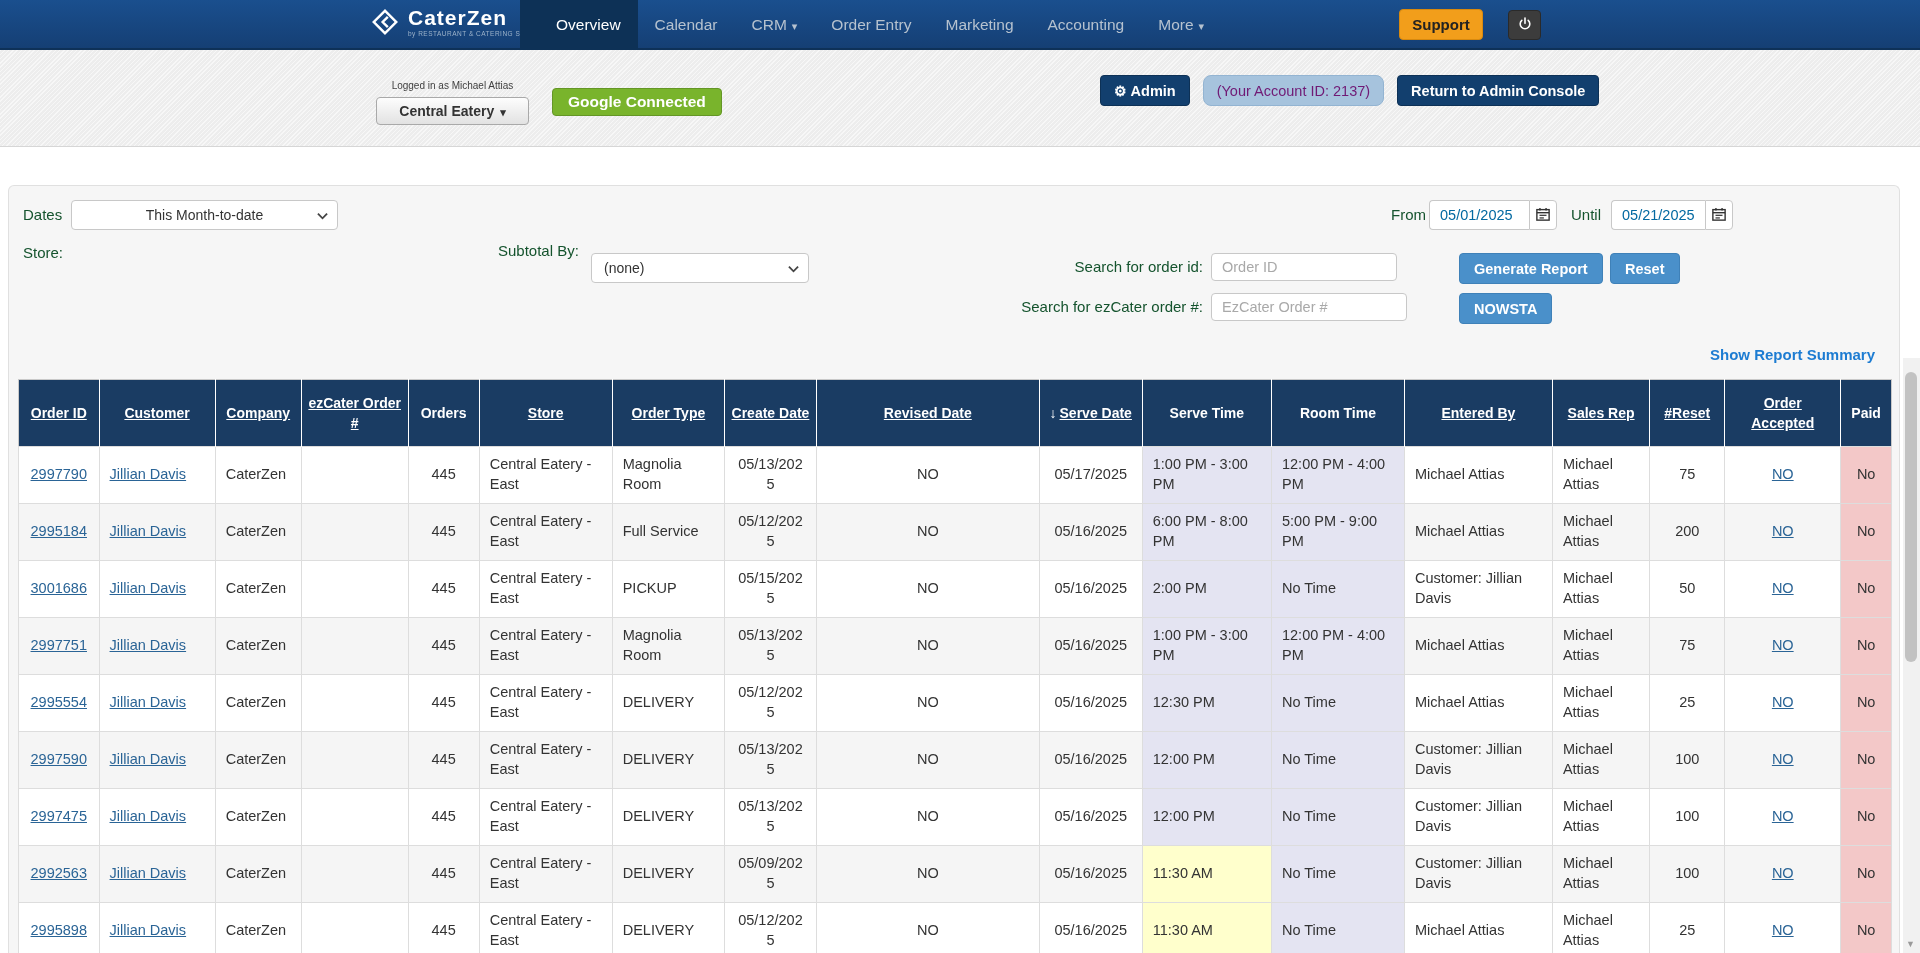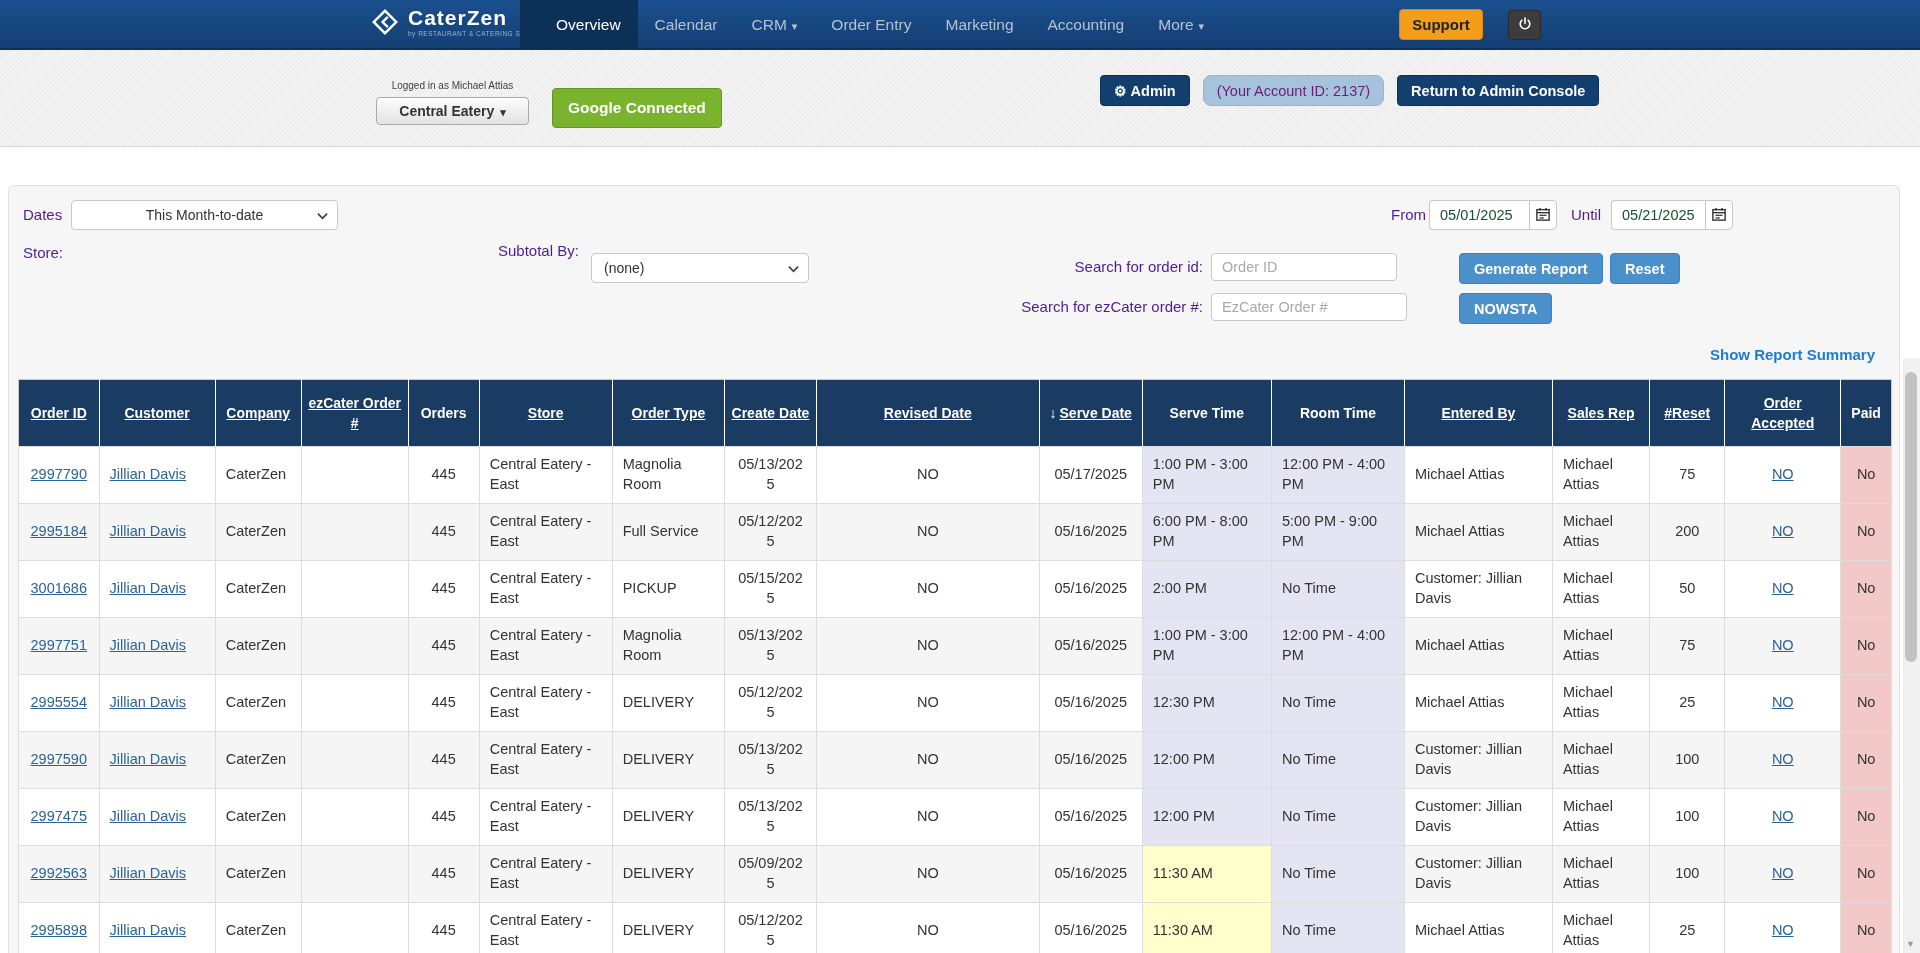--- a/index.html
+++ b/index.html
@@ -28,44 +28,44 @@
   
   .subheader { position:absolute; left:0; top:50px; width:100%; height:97px;
     background-color:#ededed;
     background-image:repeating-linear-gradient(135deg, rgba(255,255,255,.55) 0 1px, rgba(0,0,0,0) 1px 3px);
     border-bottom:1px solid #d6d6d6; }
   .login-block { position:absolute; left:360px; top:30px; width:185px; text-align:center; }
   .logged-in { font-size:10px; color:#3f3f3f; }
   .store-switcher { margin-top:6px; padding:5px 22px; font-size:14px; font-weight:bold; color:#333;
     background:linear-gradient(#fdfdfd,#e2e2e2); border:1px solid #a9a9a9; border-radius:4px; cursor:pointer; }
   .store-switcher .caret { font-size:11px; margin-left:6px; color:#333; }
-  .google-btn { position:absolute; left:552px; top:38px; height:40px; padding:0 15px;
+  .google-btn { position:absolute; left:552px; top:38px; height:28px; padding:0 15px;
     background:#79b42c; border:1px solid #649626; border-radius:4px;
     color:#fff; font-weight:bold; font-size:15.5px; cursor:pointer; }
   .admin-cluster { position:absolute; left:1060px; top:25px; display:flex; gap:13px;padding-left:40px; }
   .navy-btn { height:31px; padding:0 13px; background:#123f6e; border:1px solid #0d3156; border-radius:4px;
     color:#fff; font-weight:bold; font-size:14.5px; cursor:pointer; white-space:nowrap; }
   .navy-btn .gear { font-size:14px; margin-right:4px; }
   .acct-btn { height:31px; padding:0 13px; background:#a6c3dd; border:1px solid #93b4d2; border-radius:8px;
     color:#701a75; font-weight:normal; font-size:14.5px; cursor:pointer; white-space:nowrap; }
 
   
   .panel { position:absolute; left:8px; top:185px; width:1892px; height:768px;
     background:#f6f6f6; border:1px solid #e0e0e0; border-bottom:none; border-radius:6px 6px 0 0; }
-  .f-label { position:absolute; font-size:15px; color:#4c1d95; white-space:nowrap; }
+  .f-label { position:absolute; font-size:15px; color:#14532d; white-space:nowrap; }
   .sel { position:absolute; height:30px; background:#fff; border:1px solid #c8c8c8; border-radius:4px;
     font-size:14px; color:#333; display:flex; align-items:center; padding:0 26px 0 12px; cursor:pointer; }
   .sel.centered { justify-content:center; padding-left:26px; }
   .sel svg { position:absolute; right:9px; top:11px; }
   .f-input { position:absolute; height:28px; background:#fff; border:1px solid #c8c8c8; border-radius:4px;
     font-size:14.5px; color:#333; padding:0 10px; font-family:inherit; }
   .f-input::placeholder { color:#a9a9a9; }
   .date-group { position:absolute; display:flex; height:30px; }
   .date-group input { width:100px; height:30px; border:1px solid #c8c8c8; border-right:none;
-    border-radius:4px 0 0 4px; padding:0 10px; font-size:14.5px; color:#14532d; font-family:inherit; background:#fff; }
+    border-radius:4px 0 0 4px; padding:0 10px; font-size:14.5px; color:#0369a1; font-family:inherit; background:#fff; }
   .cal-btn { width:28px; height:30px; background:#fff; border:1px solid #c8c8c8; border-radius:0 4px 4px 0;
     cursor:pointer; display:flex; align-items:center; justify-content:center; }
   .blue-btn { position:absolute; height:31px; padding:0 14px; background:#4a90ca; border:1px solid #3f81b8;
     border-radius:4px; color:#fff; font-weight:bold; font-size:14.5px; cursor:pointer; white-space:nowrap; }
   .srs-link { position:absolute; right:24px; top:160px; color:#1d7cd2; font-weight:bold; font-size:15px;
     cursor:pointer; text-decoration:none; }
 
   
   .table-wrap { position:absolute; left:9px; top:193px; width:1874px; }
   table { width:100%; border-collapse:collapse; table-layout:fixed; background:#fff; border:1px solid #c9c9c9; }

